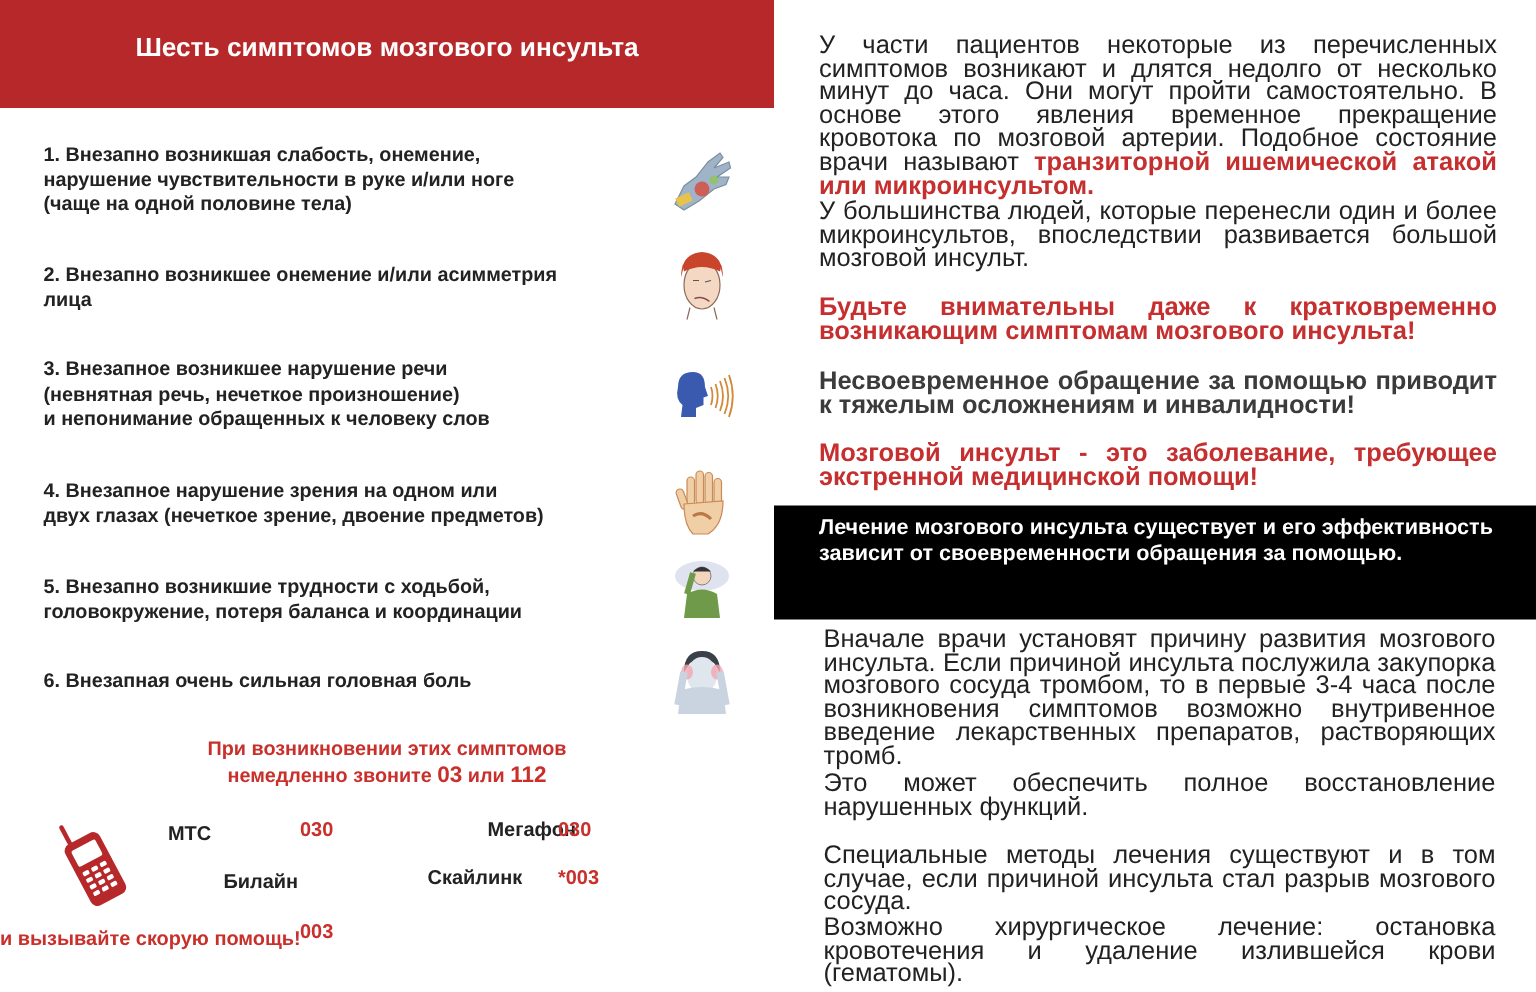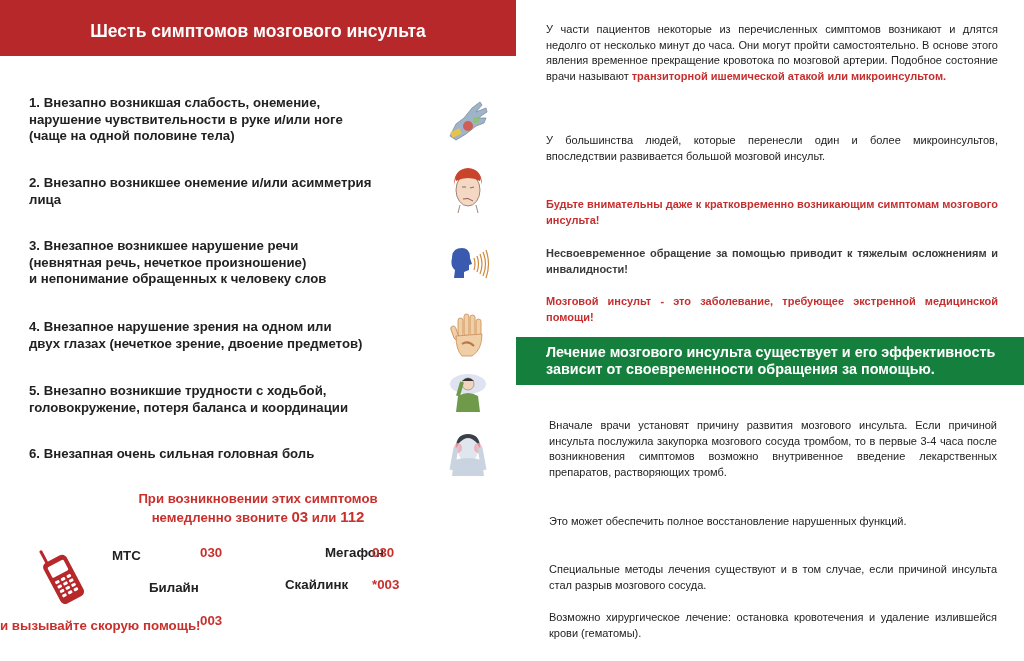--- a/index.html
+++ b/index.html
@@ -3,21 +3,21 @@
   <meta charset="utf-8">
   <style>
     * { box-sizing: border-box; margin: 0; padding: 0; }
     html, body { width: 1024px; height: 661px; background: #ffffff; overflow: hidden; }
     body { position: relative; font-family: "Liberation Sans", "DejaVu Sans", sans-serif; color: #1e1e1e; }
 
     .left { position: absolute; left: 0; top: 0; width: 516px; height: 661px; }
     .right { position: absolute; left: 516px; top: 0; width: 508px; height: 661px; }
 
     .header-banner {
-      position: absolute; left: 0; top: 0; width: 516px; height: 56px;
+      position: absolute; left: 0; top: 0; width: 516px; height: 72px;
       background: #b7282a; color: #fff; font-weight: bold; font-size: 17.5px;
       text-align: center; padding-top: 21px;
     }
 
     .symptom {
       position: absolute; left: 29px; width: 400px;
       font-weight: bold; font-size: 13.2px; line-height: 16.5px; color: #222;
     }
     .symptom-text { white-space: pre-line; }
 
@@ -34,29 +34,29 @@
     .op { position: absolute; font-weight: bold; font-size: 13.3px; color: #222; }
     .op-num { position: absolute; font-weight: bold; font-size: 13.3px; color: #c9302c; }
 
     .call-footer {
       position: absolute; left: 0; width: 516px; top: 618px;
       color: #c9302c; font-weight: bold; font-size: 13.3px;
     }
 
     .para {
       position: absolute; left: 30px; width: 452px;
-      font-size: 11px; line-height: 15.6px; text-align: justify; color: #222;
+      font-size: 17px; line-height: 15.6px; text-align: justify; color: #222;
     }
     .para.red { color: #c52f2f; font-weight: bold; }
     .para.gray-bold { color: #3b3b3b; font-weight: bold; }
     .hl { color: #c52f2f; font-weight: bold; }
 
     .treat-banner {
-      position: absolute; left: 0; top: 337px; width: 508px; height: 48px;
-      background: #15803d; color: #fff; font-weight: bold; font-size: 14.4px;
+      position: absolute; left: 0; top: 337px; width: 508px; height: 76px;
+      background: #000000; color: #fff; font-weight: bold; font-size: 14.4px;
       line-height: 17.2px; padding: 7px 0 0 30px;
     }
   </style>
 </head>
 <body>
 
 <div class="left">
   <div class="header-banner">
     <span>Шесть симптомов мозгового инсульта</span>
   </div>

